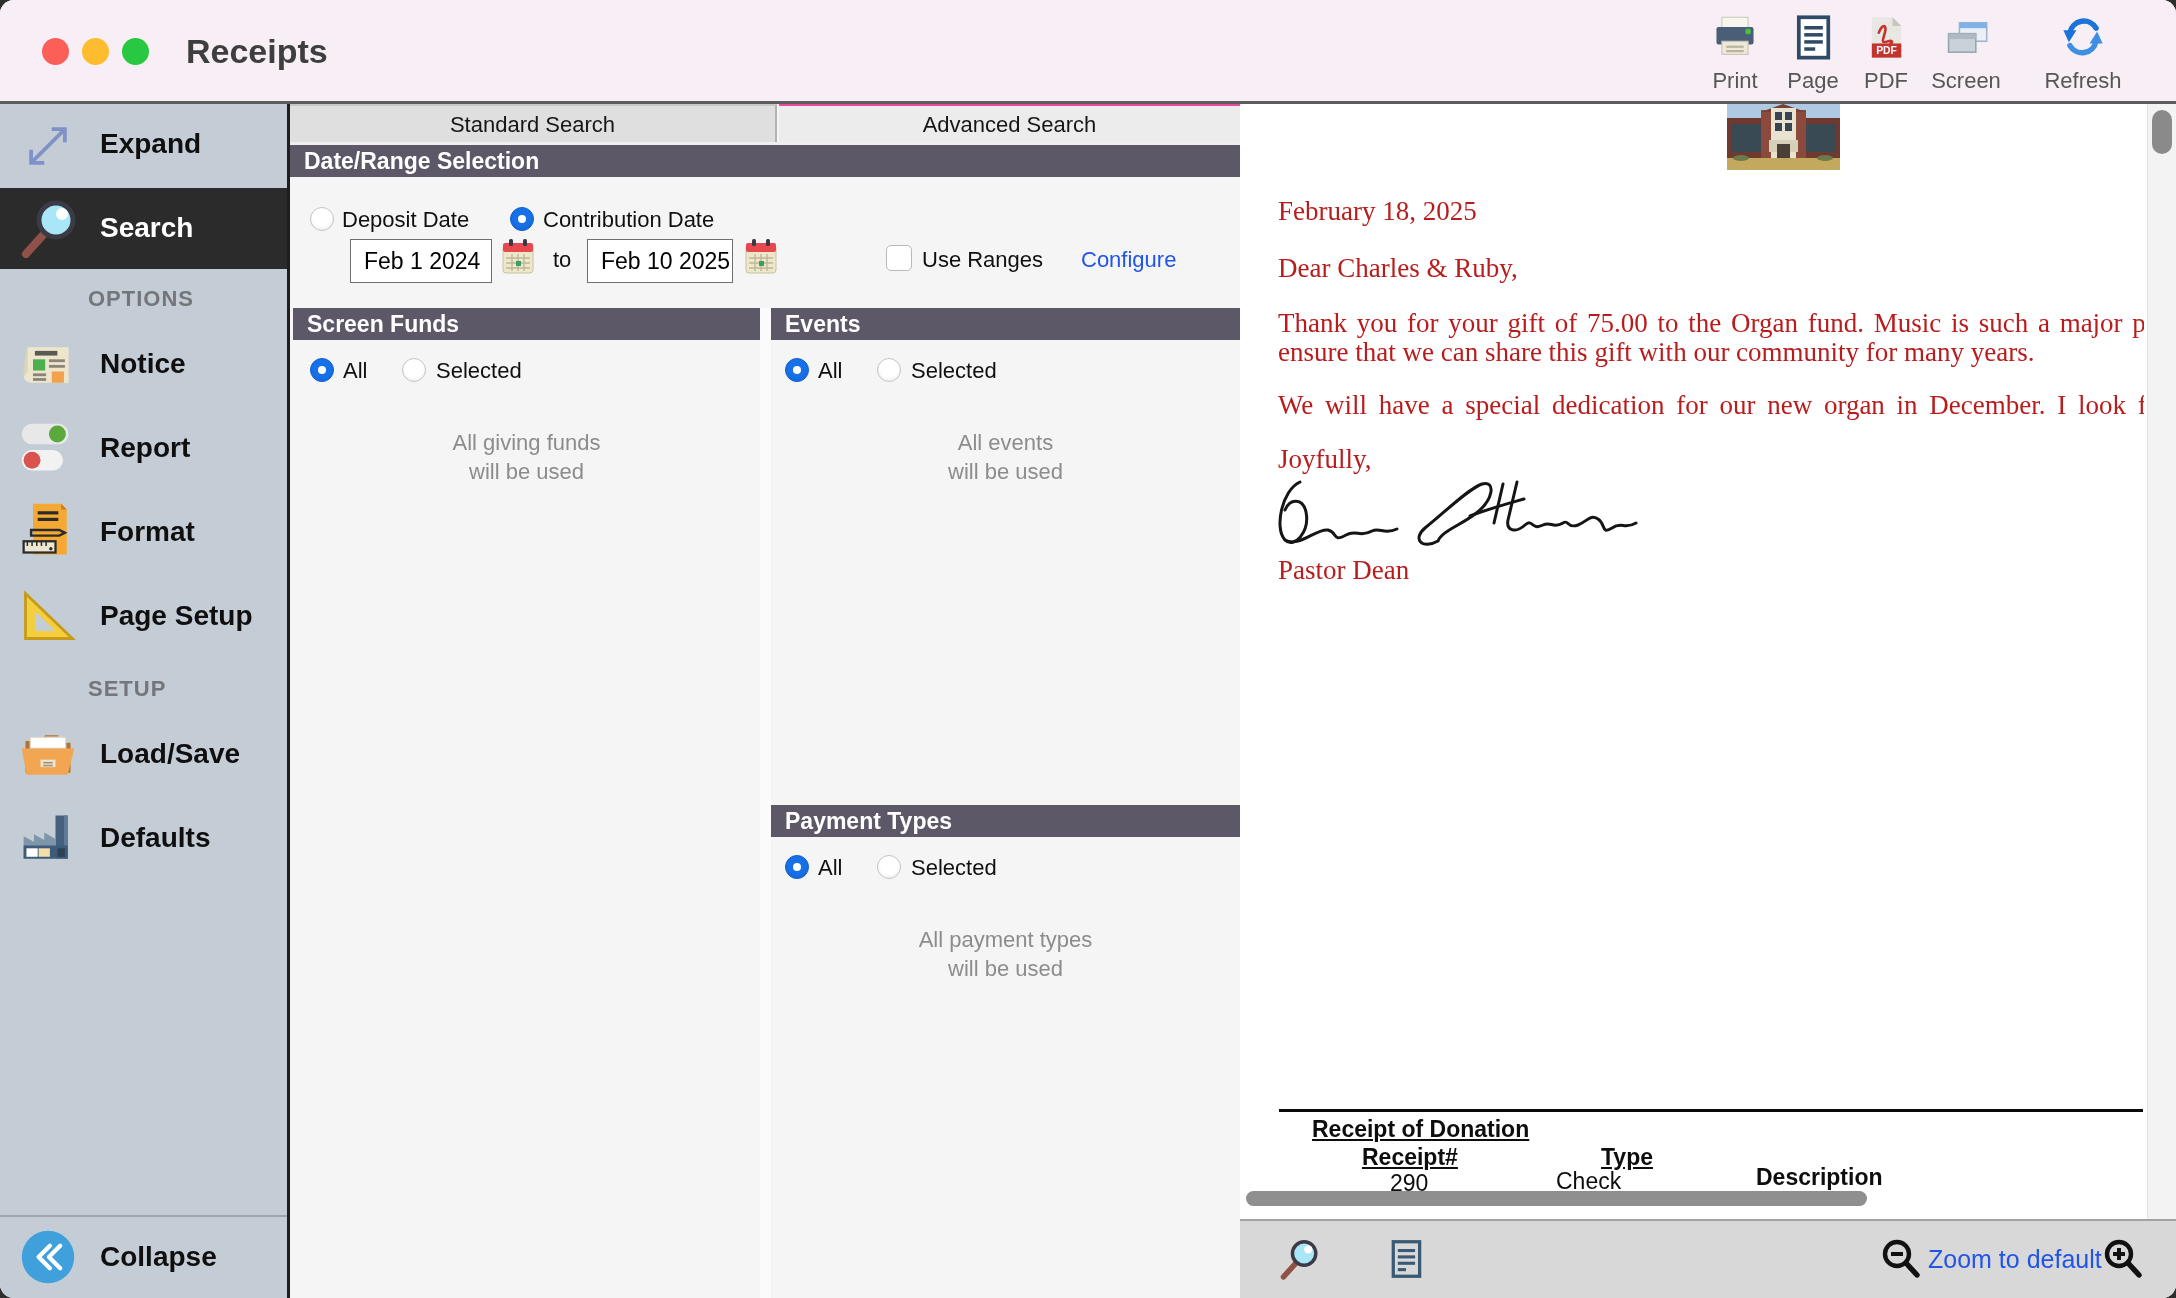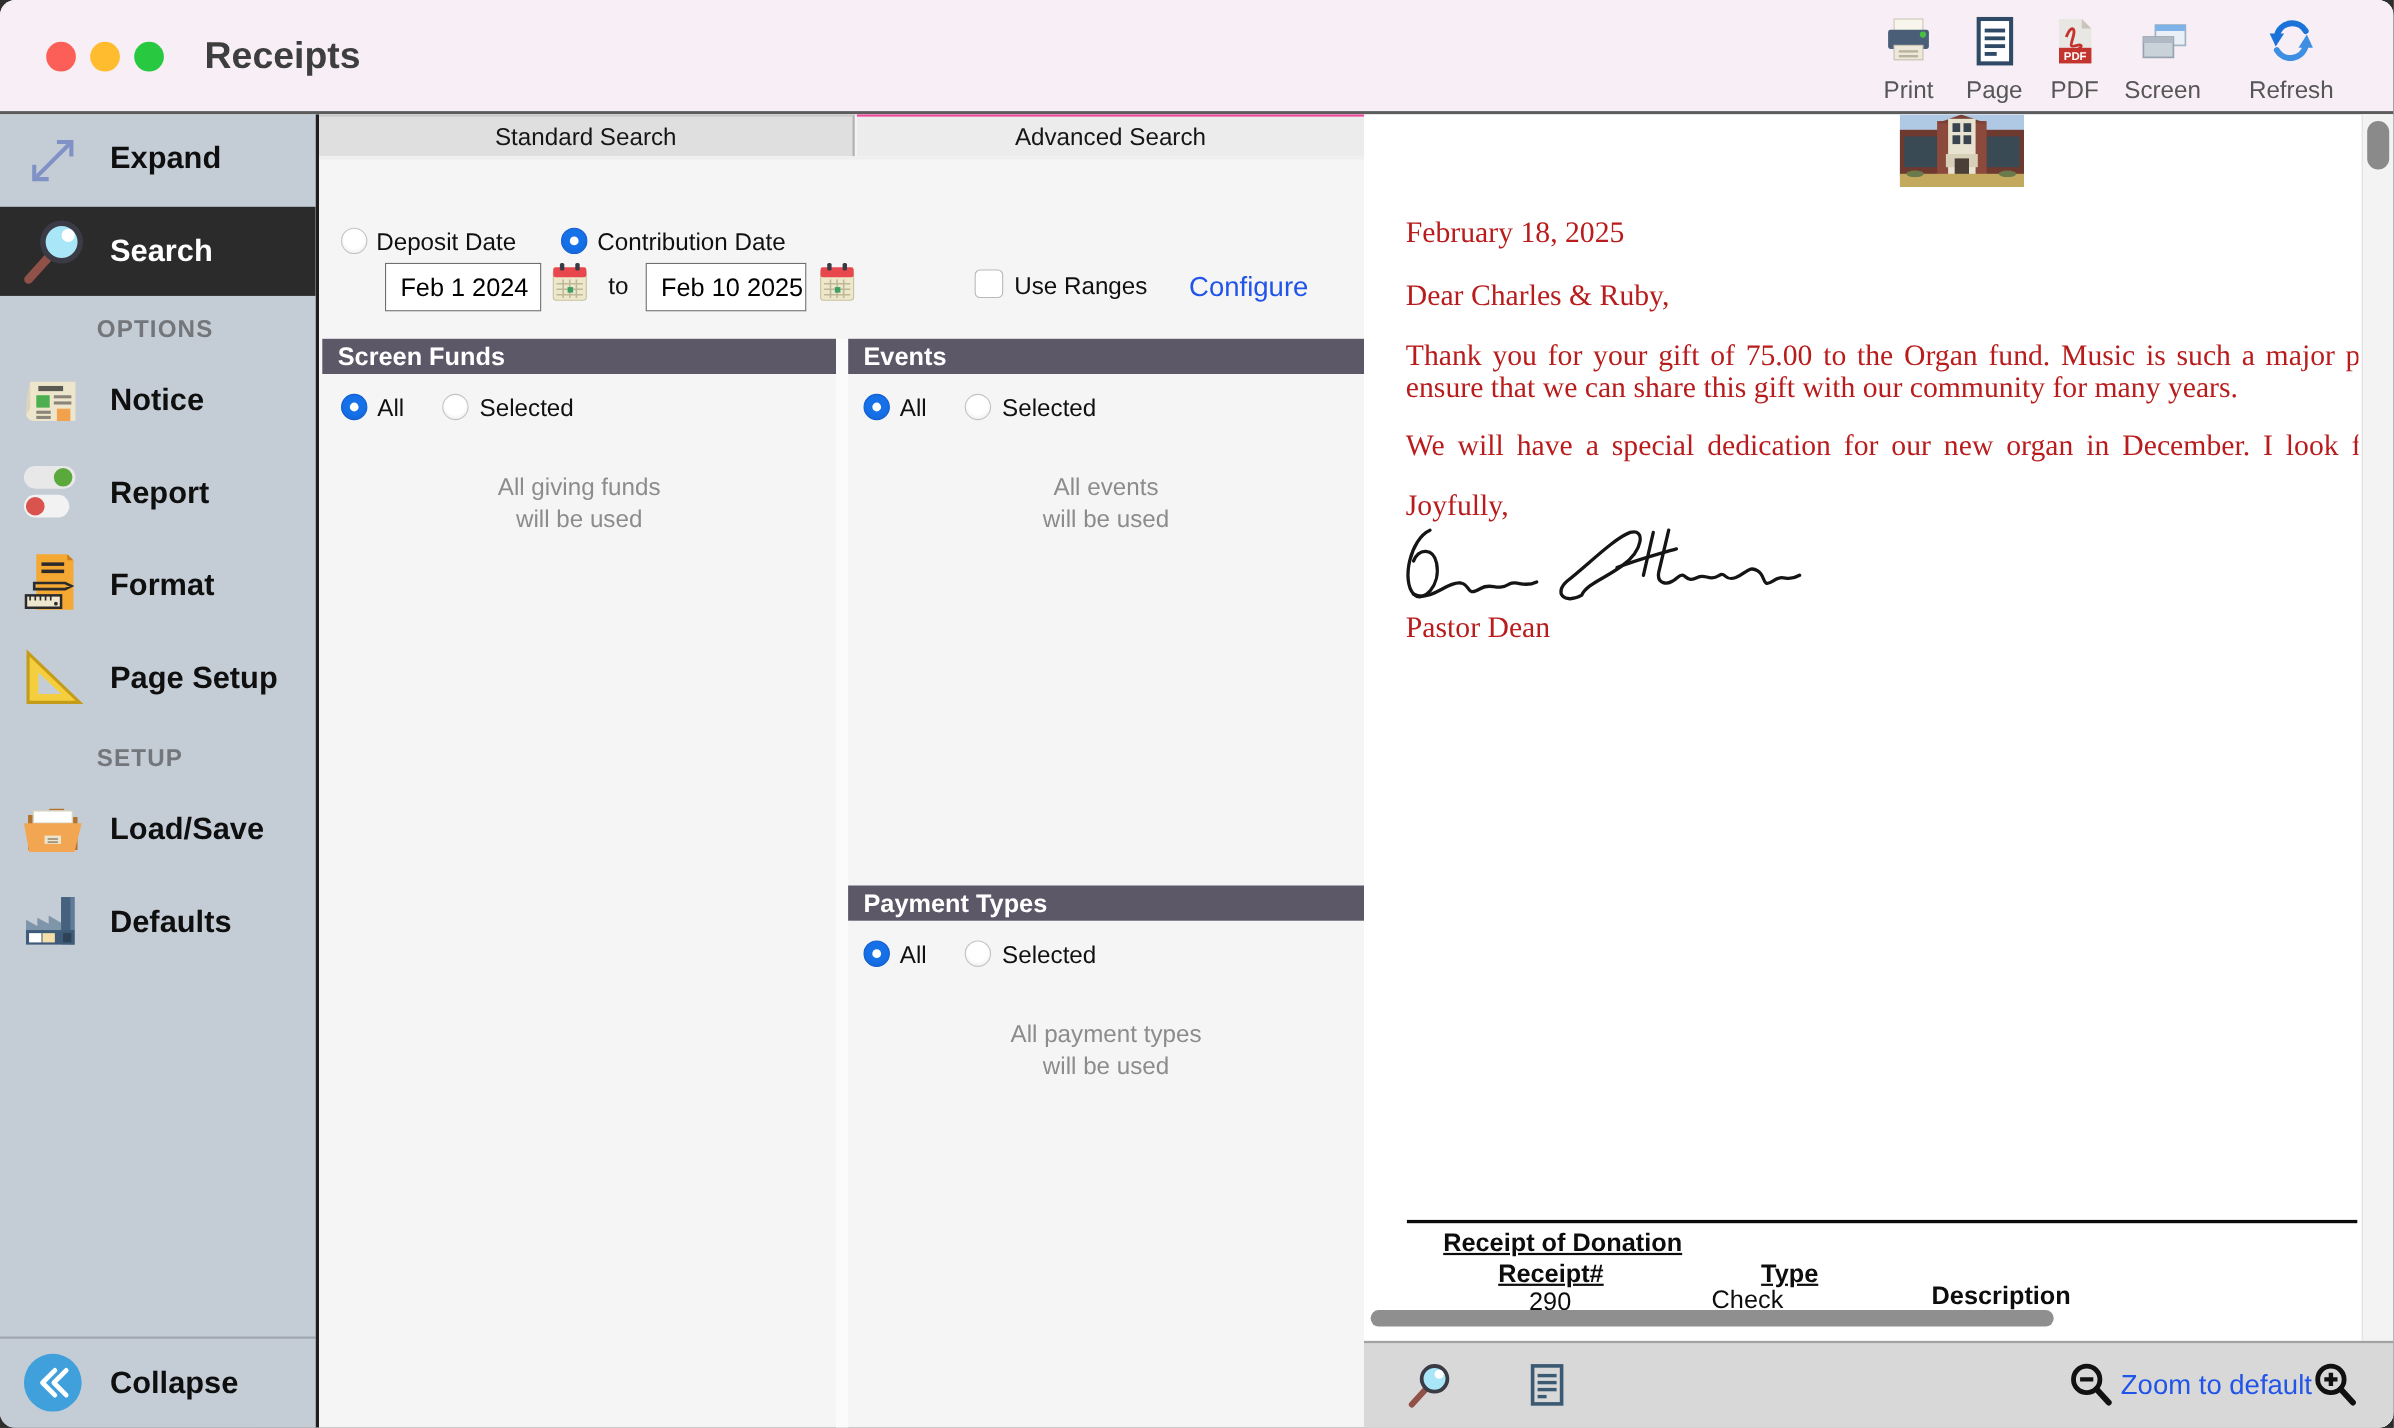--- a/index.html
+++ b/index.html
@@ -27,21 +27,21 @@
   .tab-std{left:0;width:487px;background:#DFDFDF;border-right:2px solid #b3b3b3;border-top:2px solid #c7c7c7;}
   .tab-adv{left:489px;width:461px;background:#ECECEC;border-top:2px solid #ec4899;}
   .tabgap{position:absolute;left:0;top:38px;width:950px;height:3px;background:#EFEFEF;}
   .secheader{position:absolute;background:#5C5868;color:#fff;font-size:23px;font-weight:bold;box-sizing:border-box;padding-left:14px;line-height:32px;height:32px;}
   .radio{display:inline-block;width:24px;height:24px;border-radius:50%;background:#fff;border:1px solid #c3c3c3;box-shadow:inset 0 -2px 3px rgba(0,0,0,.06);box-sizing:border-box;vertical-align:middle;position:relative;}
   .radio.on{background:#1670E8;border-color:#135fd0;}
   .radio.on::after{content:"";position:absolute;left:7px;top:7px;width:8px;height:8px;border-radius:50%;background:#fff;}
   .ctl-label{font-size:22px;color:#101010;vertical-align:middle;}
   .checkbox{display:inline-block;width:26px;height:26px;border-radius:5px;background:#fff;border:1px solid #b9b9b9;box-sizing:border-box;vertical-align:middle;}
   .datefield{position:absolute;height:44px;background:#fff;border:1px solid #6f6f6f;box-sizing:border-box;font-size:23px;color:#000;line-height:42px;padding-left:13px;}
-  .link{color:#2154E8;font-size:25px;}
+  .link{color:#2154E8;font-size:22px;}
   .note{position:absolute;text-align:center;font-size:22px;color:#8c8c8c;line-height:29px;}
   .colgap{position:absolute;left:470px;top:204px;width:11px;height:990px;background:#FBFBFB;}
   
   .preview{position:absolute;left:1240px;top:104px;width:936px;height:1194px;background:#fff;}
   .letterline{position:absolute;left:38px;right:32px;font-family:"Liberation Serif",serif;font-size:27px;color:#b91c1c;white-space:nowrap;overflow:hidden;}
   .rcpt{position:absolute;font-size:23px;color:#0d0d0d;white-space:nowrap;}
   .rcpt.b{font-weight:bold;}
   .rcpt.u{text-decoration:underline;}
   .vscroll{position:absolute;right:0;top:0;width:29px;height:1115px;background:#F3F3F3;border-left:1px solid #e2e2e2;box-sizing:border-box;}
   .vthumb{position:absolute;left:4px;top:6px;width:20px;height:44px;border-radius:10px;background:#8A8A8A;}
@@ -254,20 +254,23 @@
   <div class="main">
 
     <div class="tab tab-std">
       <span>Standard Search</span>
     </div>
     <div class="tab tab-adv">
       <span>Advanced Search</span>
     </div>
     <div class="tabgap"></div>
 
+    <div class="secheader" style="left:0;top:41px;width:950px;">
+      <span>Date/Range Selection</span>
+    </div>
 
     <div style="position:absolute;left:0;top:73px;width:950px;height:131px;">
       <span class="radio" style="position:absolute;left:20px;top:30px;"></span>
       <span class="ctl-label" style="position:absolute;left:52px;top:30px;">Deposit Date</span>
       <span class="radio on" style="position:absolute;left:220px;top:30px;"></span>
       <span class="ctl-label" style="position:absolute;left:253px;top:30px;">Contribution Date</span>
 
       <div class="datefield" style="left:60px;top:62px;width:142px;">Feb 1 2024</div>
       <span style="position:absolute;left:210px;top:60px;">
         <svg width="36" height="40" viewBox="0 0 36 40">

